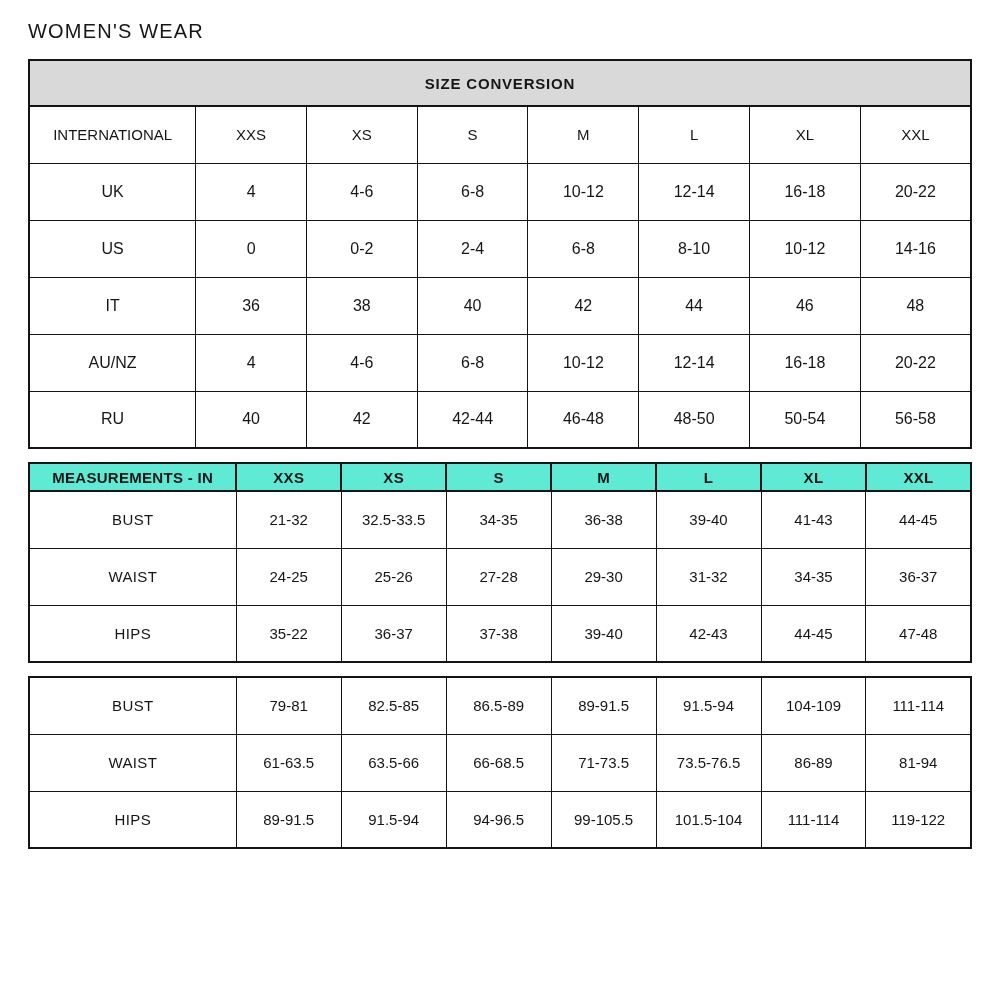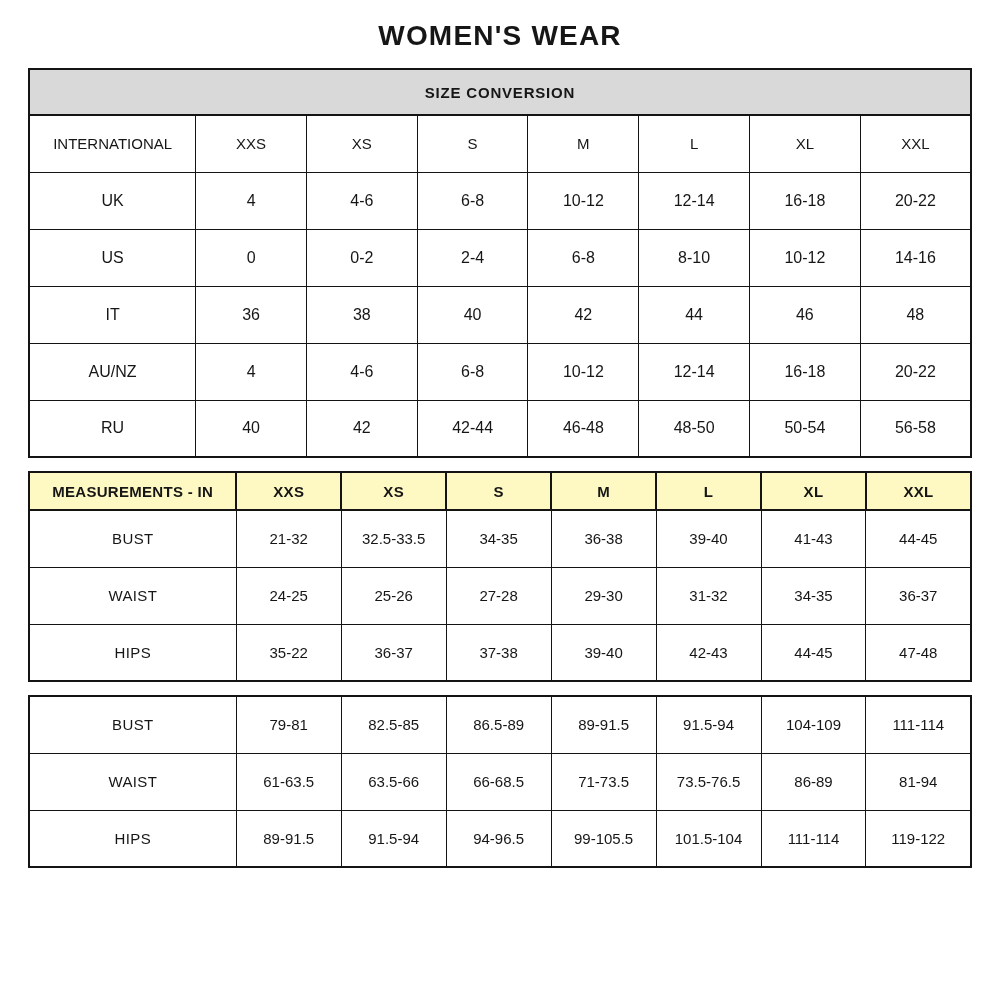--- a/index.html
+++ b/index.html
@@ -4,23 +4,23 @@
 <style>
   * { box-sizing: border-box; margin: 0; padding: 0; }
   html, body {
     width: 1000px;
     background: #ffffff;
     color: #161616;
     font-family: "Liberation Sans", sans-serif;
   }
   .page { width: 1000px; min-height: 1000px; padding: 12px 28px 18px; }
   .page-title {
-    text-align: center;
-    font-size: 28px;
-    font-weight: 700;
+    text-align: left;
+    font-size: 20px;
+    font-weight: 400;
     letter-spacing: 1.2px;
     margin: 8px 0 16px;
   }
   table {
     width: 100%;
     border-collapse: collapse;
     table-layout: fixed;
     padding-left: 48px;
   }
   .tbl { border: 2px solid #141414; margin-bottom: 13px; }
@@ -38,22 +38,22 @@
     background: #d9d9d9;
     font-weight: 700;
     font-size: 15px;
     letter-spacing: 0.8px;
     border-width: 2px;
   }
   .t1 tbody th, .t1 tbody td { height: 57px; font-size: 16px; }
   .t1 .header-row th { font-size: 15px; text-align: center; }
   
   .t2 .header-row th {
-    height: 38px;
-    background: #fef9c3;
+    height: 28px;
+    background: #5eead4;
     font-weight: 700;
     font-size: 15px;
     border-width: 2px;
     letter-spacing: 0.3px;
   }
   .t2 tbody td { height: 57px; font-size: 15px; }
   .t2 tbody th[data-name="row-header"] { height: 57px; font-size: 15px; font-weight: 400; letter-spacing: 0.4px; }
 </style>
 </head>
 <body>

